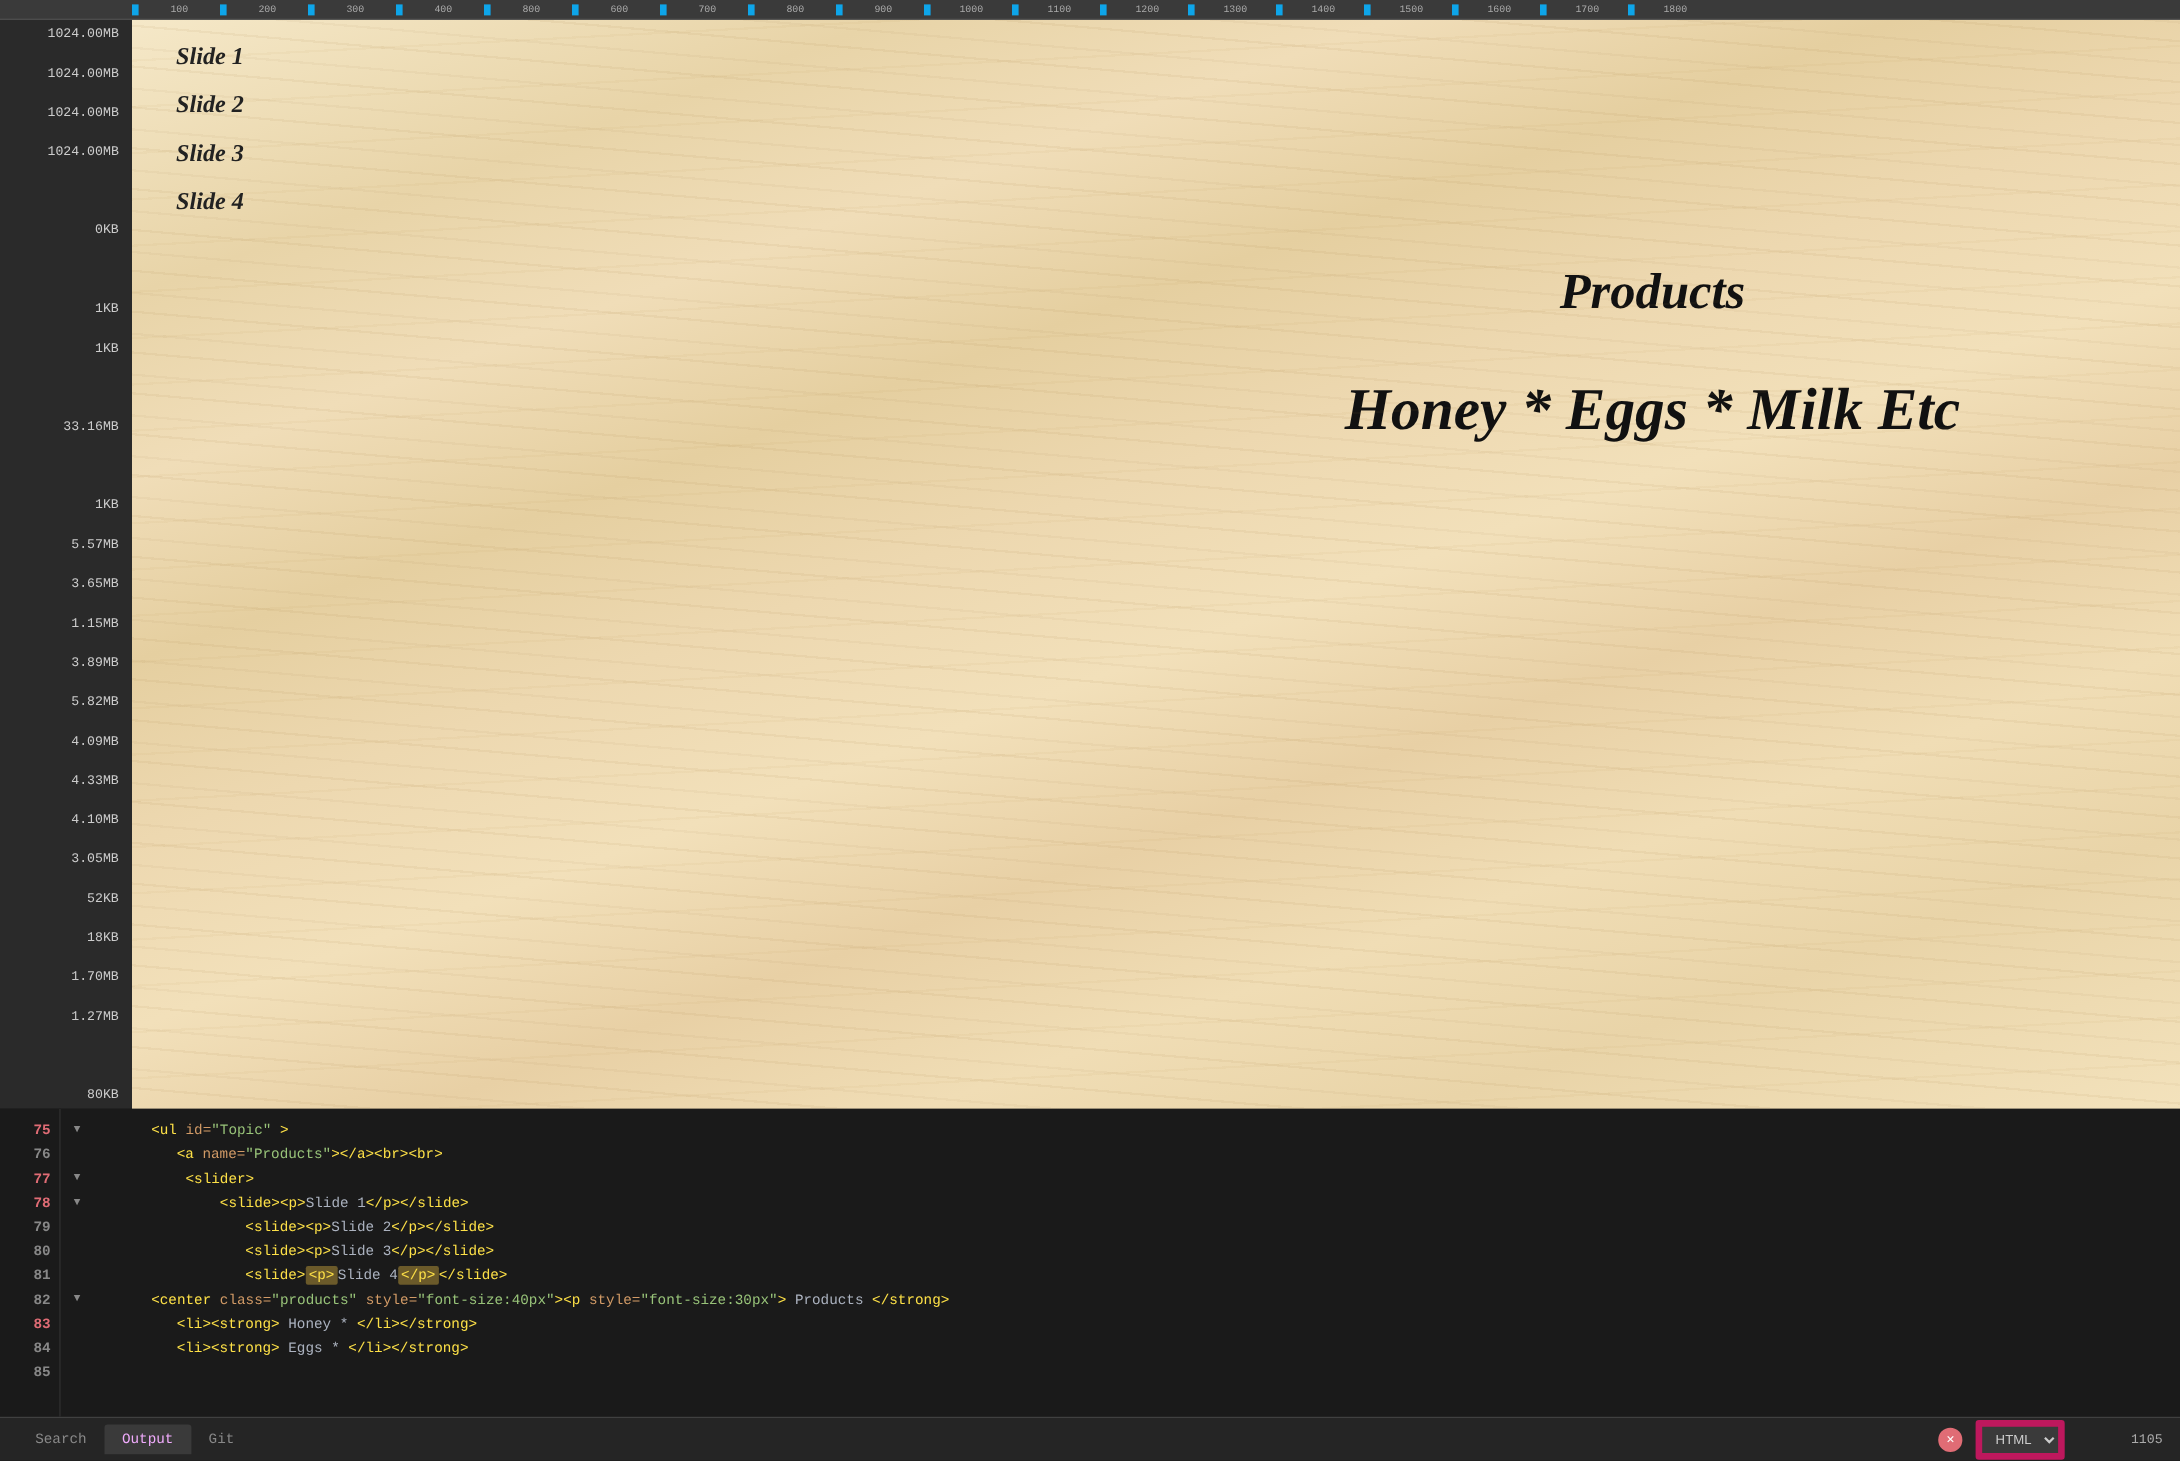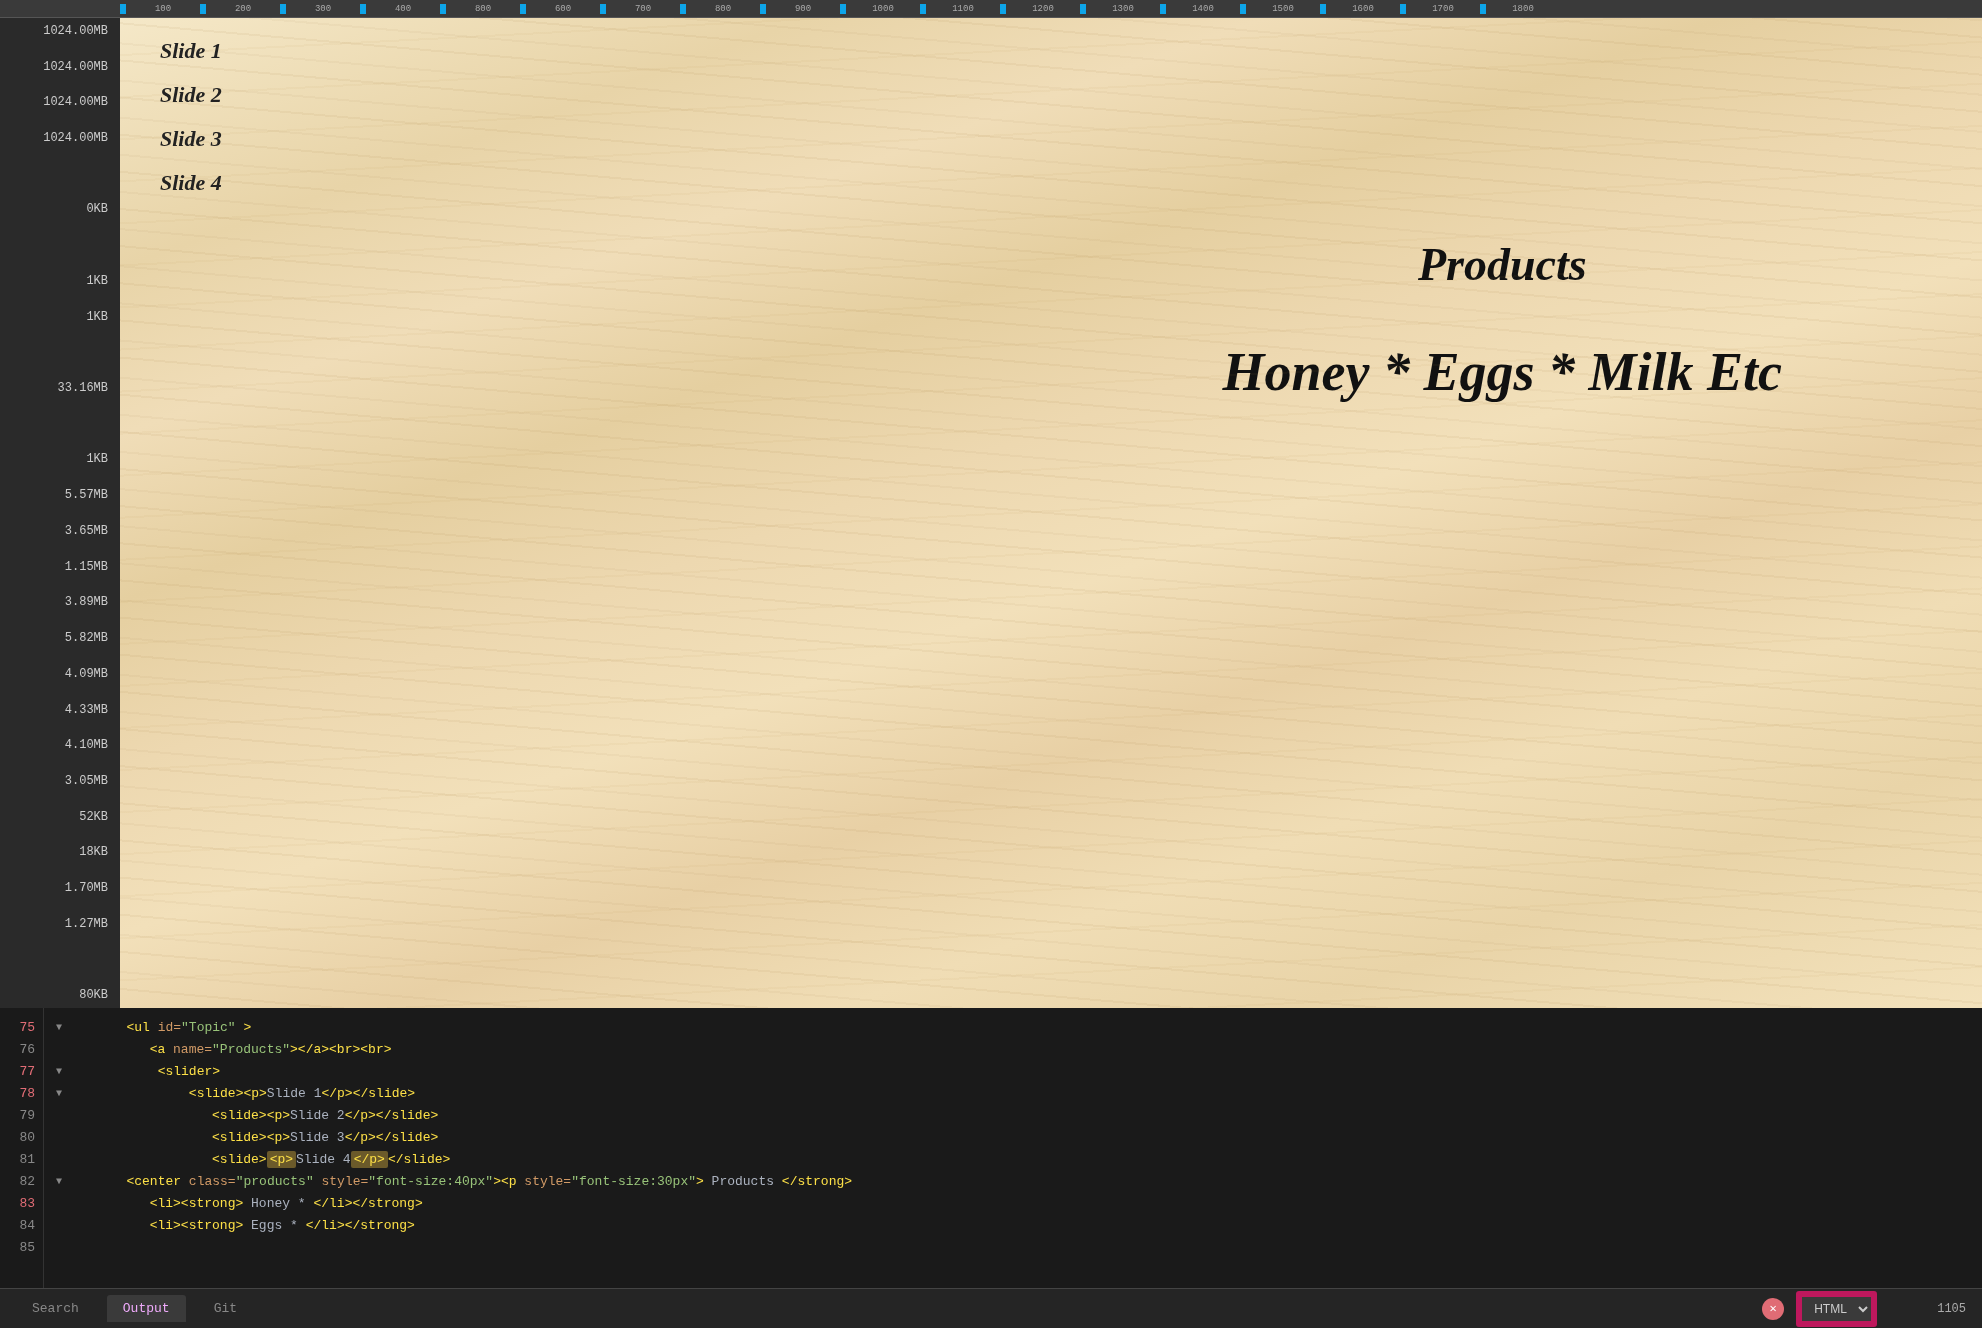--- a/index.html
+++ b/index.html
@@ -166,29 +166,30 @@
       flex-shrink: 0;
     }
 
     .code-editor {
       flex: 1;
       overflow: hidden;
       display: flex;
     }
 
     .line-numbers {
-      width: 44px;
+      width: 55px;
       background: #1a1a1a;
       padding: 8px 0;
       text-align: right;
       font-size: 13px;
       font-family: 'Courier New', monospace;
       color: #888;
       flex-shrink: 0;
       border-right: 1px solid #333;
+      font-weight: bold;
     }
     .line-number {
       height: 22px;
       display: flex;
       align-items: center;
       justify-content: flex-end;
       padding-right: 8px;
     }
     .line-number.active {
       color: #e06c75;
@@ -222,21 +223,21 @@
       display: flex;
       align-items: center;
       justify-content: space-between;
       padding: 0 16px;
       border-top: 1px solid #444;
       flex-shrink: 0;
     }
 
     .status-tabs {
       display: flex;
-      gap: 12px;
+      gap: 0;
       align-items: flex-end;
     }
     .status-tab {
       padding: 6px 16px;
       font-size: 13px;
       cursor: pointer;
       border-radius: 3px 3px 0 0;
     }
     .status-tab.active {
       background: #3a3a3a;

